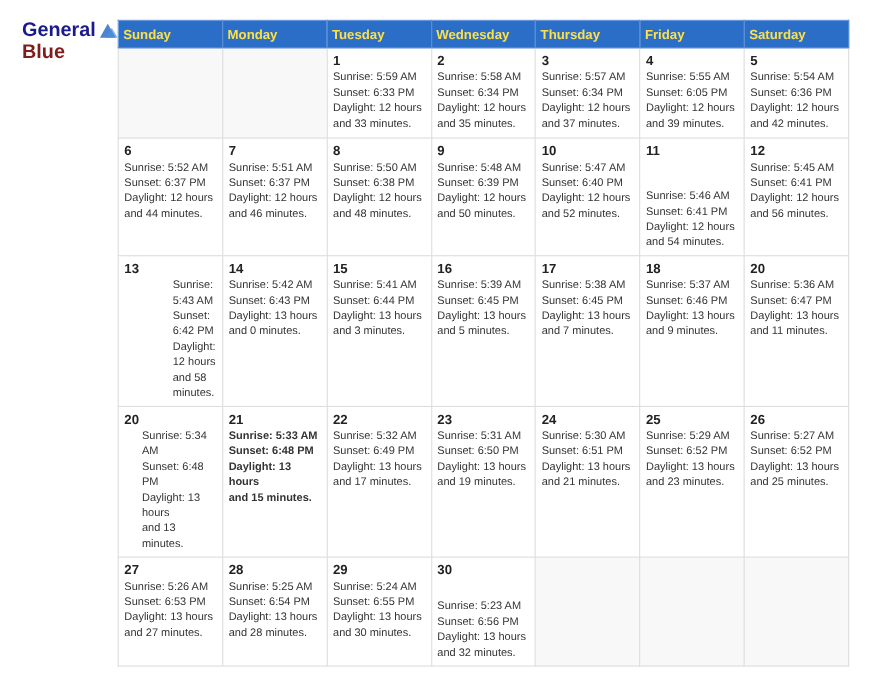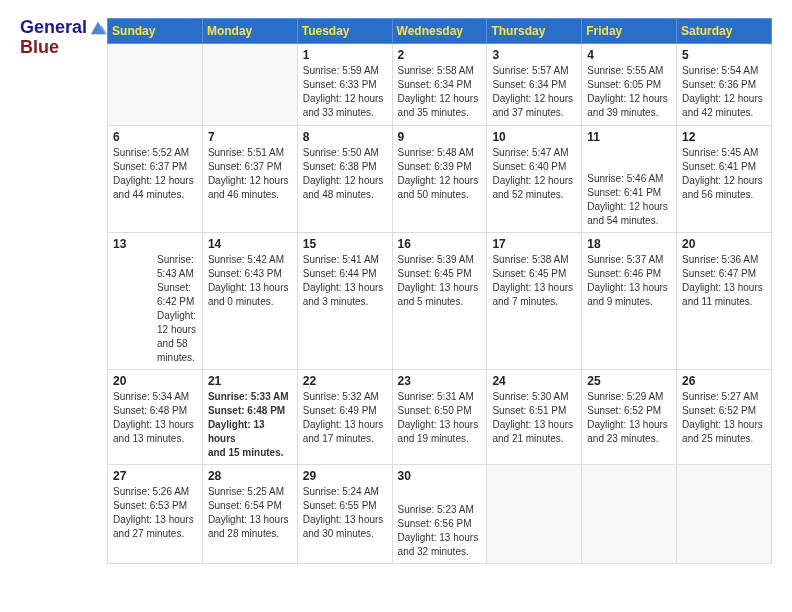--- a/index.html
+++ b/index.html
@@ -272,21 +272,21 @@
             <span class="day-num">20</span>
             <div class="day-info" style="white-space: pre-line;">Sunrise: 5:36 AM
 Sunset: 6:47 PM
 Daylight: 13 hours
 and 11 minutes.</div>
           </td>
         </tr>
         <tr>
           <td>
             <span class="day-num">20</span>
-            <div class="day-info" style="white-space: pre-line;">Sunrise: 5:34 AM
+            <div class="day-info" style="white-space: pre-line; margin-left: 16px;">Sunrise: 5:34 AM
 Sunset: 6:48 PM
 Daylight: 13 hours
 and 13 minutes.</div>
           </td>
           <td>
             <span class="day-num">21</span>
             <div class="day-info" style="white-space: pre-line; font-weight: bold;">Sunrise: 5:33 AM
 Sunset: 6:48 PM
 Daylight: 13 hours
 and 15 minutes.</div>

